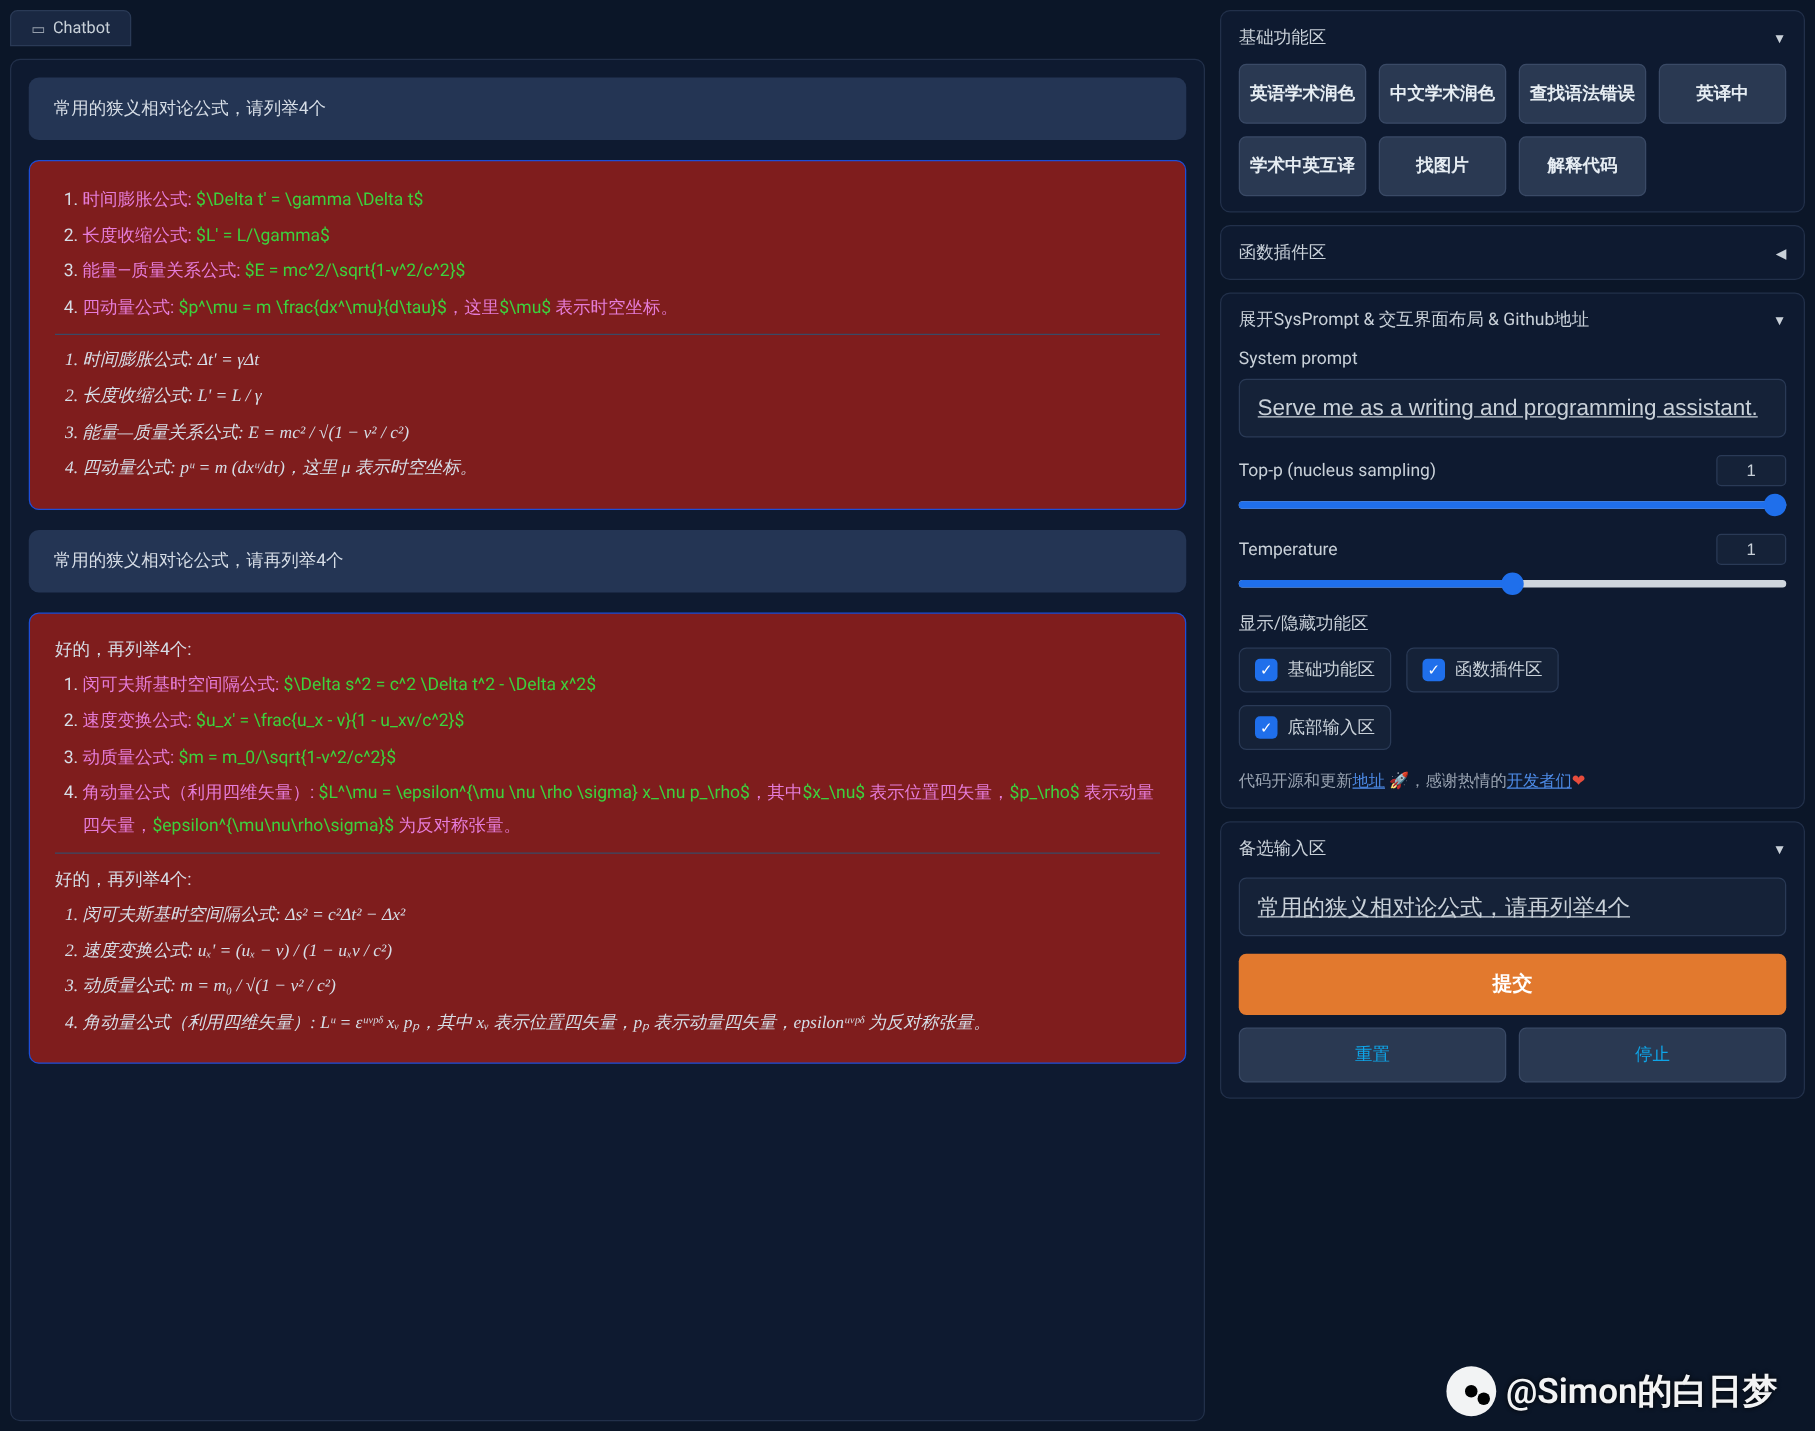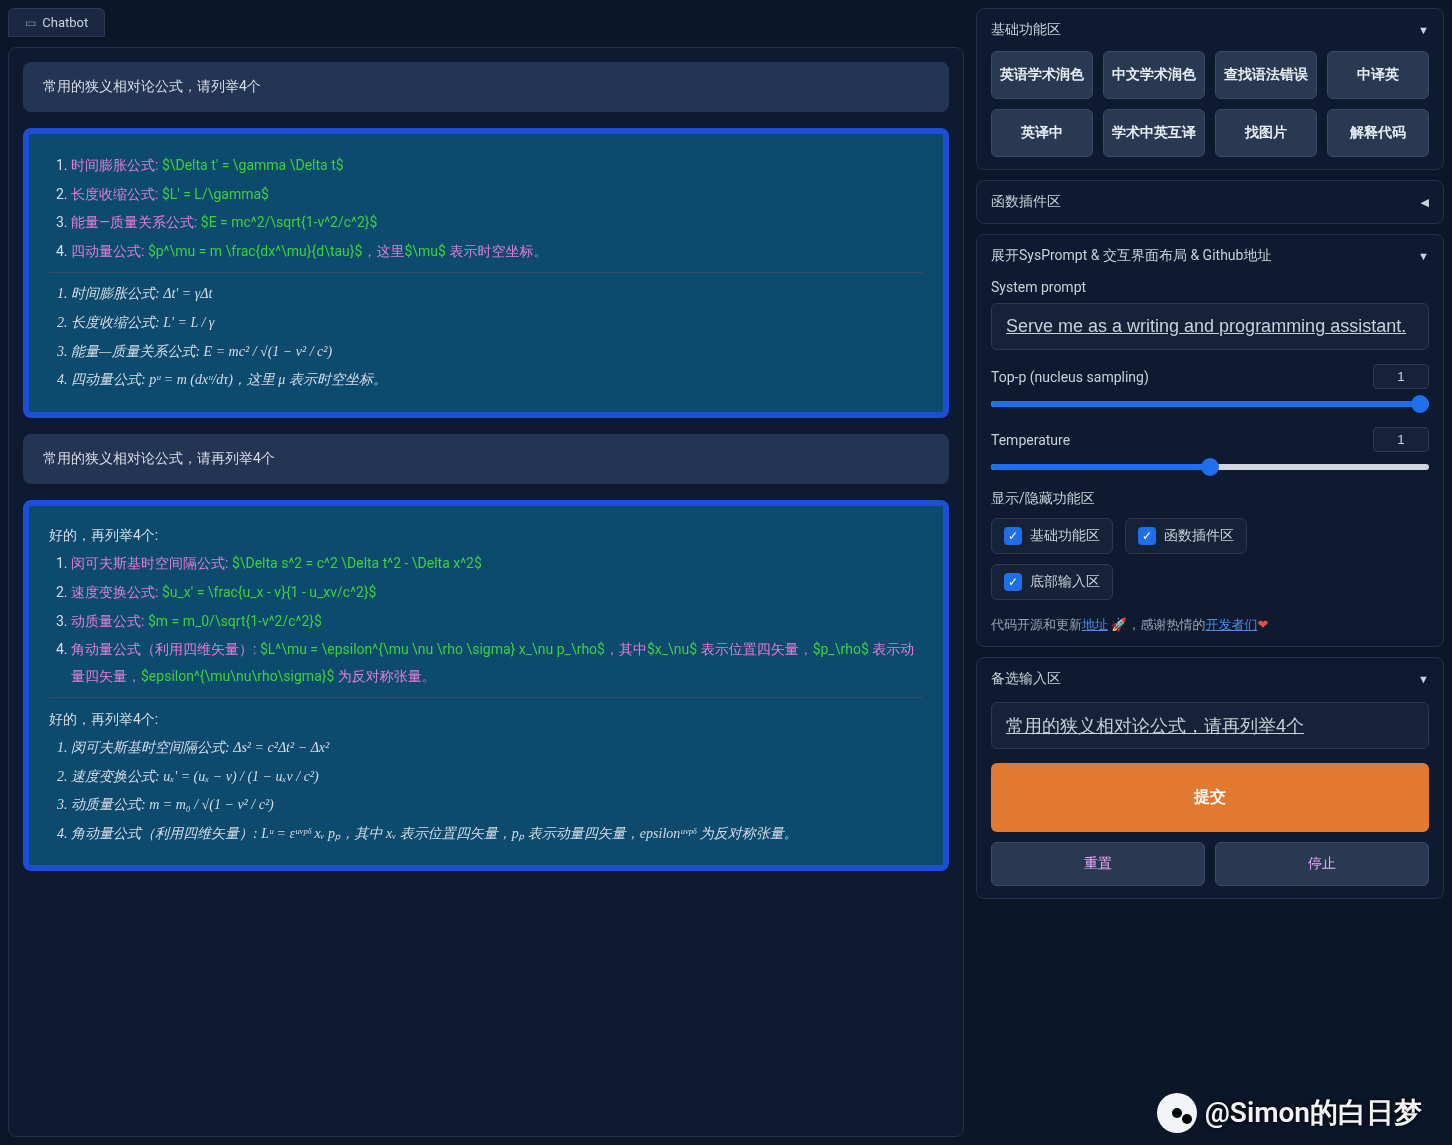--- a/index.html
+++ b/index.html
@@ -5,21 +5,21 @@
 * { box-sizing: border-box; margin: 0; padding: 0; }
 body { background: #0b1628; color: #c9d1d9; font-family: -apple-system, "Segoe UI", Roboto, sans-serif; font-size: 14px; width: 1452px; height: 1145px; overflow: hidden; }
 .app { display: flex; gap: 12px; padding: 8px; height: 100%; }
 .left { flex: 1; display: flex; flex-direction: column; gap: 10px; }
 .right { width: 468px; display: flex; flex-direction: column; gap: 10px; }
 .tab-bar { display: flex; }
 .tab { background: #1a2842; border: 1px solid #2a3a56; border-radius: 6px 6px 0 0; padding: 6px 16px; font-size: 13px; color: #c9d1d9; display: flex; align-items: center; gap: 6px; }
 .tab .ic { font-size: 12px; opacity: .7; }
 .chat-area { flex: 1; background: #0e1a30; border: 1px solid #22304a; border-radius: 8px; padding: 14px; display: flex; flex-direction: column; gap: 16px; overflow: auto; }
 .user-msg { background: #243554; border-radius: 8px; padding: 16px 20px; color: #d6dde6; }
-.bot-msg { background: #0c4a6e; border: 6px solid #1d4ed8; border-radius: 8px; padding: 16px 20px; color: #d6dde6; line-height: 1.9; }
+.bot-msg { background: #7f1d1d; border: 1px solid #1d4ed8; border-radius: 8px; padding: 16px 20px; color: #d6dde6; line-height: 1.9; }
 .bot-msg ol { padding-left: 22px; }
 .bot-msg li { margin: 2px 0; }
 .hr { border: 0; border-top: 1px solid #3a4a66; margin: 8px 0; }
 .pink { color: #e57cd8; }
 .grn { color: #3dd13d; }
 .iform { font-family: "Times New Roman", serif; font-style: italic; }
 .panel { background: #0e1a30; border: 1px solid #22304a; border-radius: 8px; padding: 12px 14px; }
 .panel-hdr { display: flex; justify-content: space-between; align-items: center; color: #c9d1d9; font-size: 14px; cursor: pointer; }
 .panel-hdr .arrow { font-size: 11px; }
 .btn-grid { display: grid; grid-template-columns: 1fr 1fr 1fr 1fr; gap: 10px; margin-top: 12px; }
@@ -32,23 +32,23 @@
 .slider-wrap { position: relative; height: 18px; display: flex; align-items: center; }
 .track { background: #cfd6de; height: 6px; border-radius: 3px; width: 100%; position: absolute; }
 .fill { background: #1f6feb; height: 6px; border-radius: 3px; position: absolute; left: 0; }
 .thumb { width: 18px; height: 18px; border-radius: 50%; background: #1f6feb; position: absolute; top: 0; border: 2px solid #1f6feb; }
 .cbx-row { display: flex; gap: 12px; flex-wrap: wrap; margin-top: 10px; }
 .cbx { display: flex; align-items: center; gap: 8px; background: #152238; border: 1px solid #2a3a56; border-radius: 6px; padding: 8px 12px; }
 .cbox { width: 18px; height: 18px; border-radius: 4px; background: #1f6feb; display: flex; align-items: center; justify-content: center; color: #fff; font-size: 12px; }
 .credits { font-size: 13px; color: #9aa4b2; margin-top: 16px; }
 .credits a { color: #4d8be7; text-decoration: underline; }
 .heart { color: #e74c3c; }
-.submit { background: #e2792e; color: #fff; border: none; border-radius: 6px; padding: 24px 0; width: 100%; font-size: 16px; font-weight: 600; cursor: pointer; }
+.submit { background: #e2792e; color: #fff; border: none; border-radius: 6px; padding: 14px 0; width: 100%; font-size: 16px; font-weight: 600; cursor: pointer; }
 .secbtns { display: flex; gap: 10px; margin-top: 10px; }
-.sbtn { flex: 1; background: #2a3952; border: 1px solid #3a4a66; border-radius: 6px; padding: 12px 0; text-align: center; color: #f0abfc; cursor: pointer; }
+.sbtn { flex: 1; background: #2a3952; border: 1px solid #3a4a66; border-radius: 6px; padding: 12px 0; text-align: center; color: #0ea5e9; cursor: pointer; }
 .watermark { position: fixed; right: 30px; bottom: 12px; font-size: 28px; color: #fff; font-weight: 600; display: flex; align-items: center; gap: 8px; pointer-events: none; opacity: .95; text-shadow: 0 0 4px #000; }
 .wm-ic { width: 40px; height: 40px; border-radius: 50%; background: #fff; display: flex; align-items: center; justify-content: center; }
 .wm-ic::before { content: ""; width: 10px; height: 10px; border-radius: 50%; background: #000; box-shadow: 10px 6px 0 0 #000; }
 </style>
 </head>
 <body>
 
 <div class="app">
   <div class="left">
     <div class="tab-bar">
@@ -109,21 +109,20 @@
 
     <div class="panel">
       <div class="panel-hdr">
         <span>基础功能区</span>
         <span class="arrow">▼</span>
       </div>
       <div class="btn-grid">
         <div class="pbtn">英语学术润色</div>
         <div class="pbtn">中文学术润色</div>
         <div class="pbtn">查找语法错误</div>
-        <div class="pbtn">中译英</div>
         <div class="pbtn">英译中</div>
         <div class="pbtn">学术中英互译</div>
         <div class="pbtn">找图片</div>
         <div class="pbtn">解释代码</div>
       </div>
     </div>
 
     <div class="panel">
       <div class="panel-hdr">
         <span>函数插件区</span>

